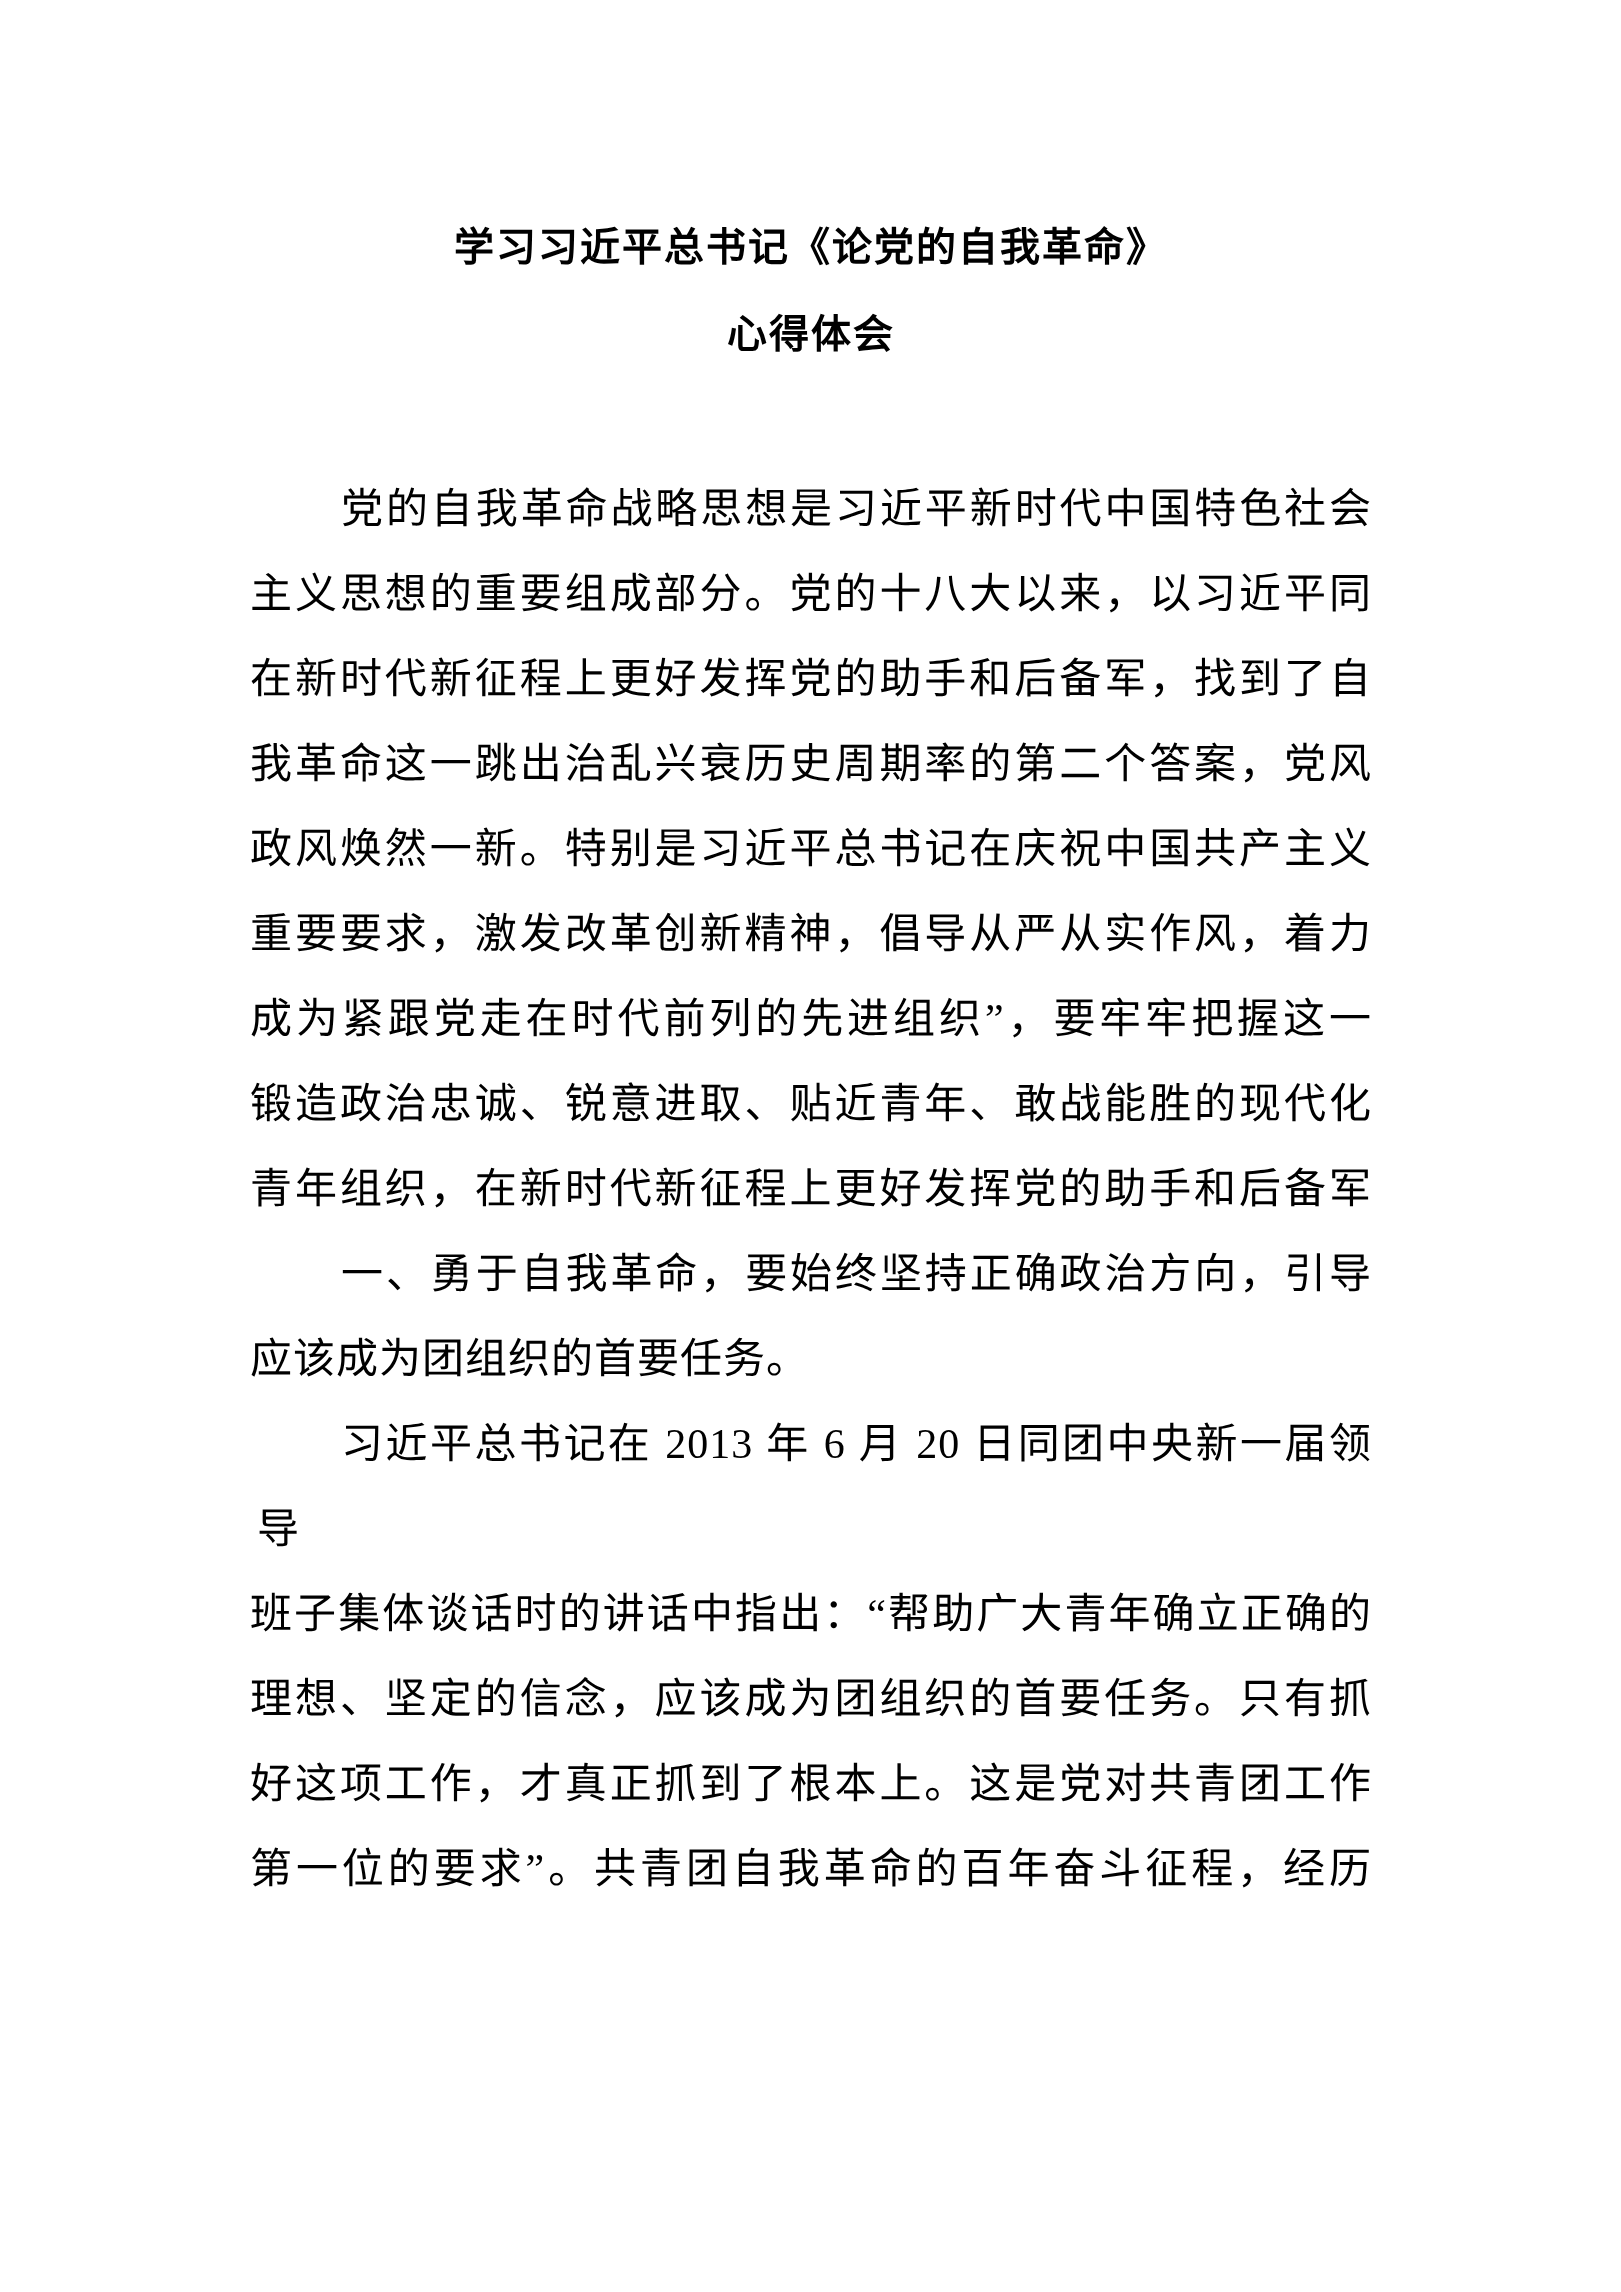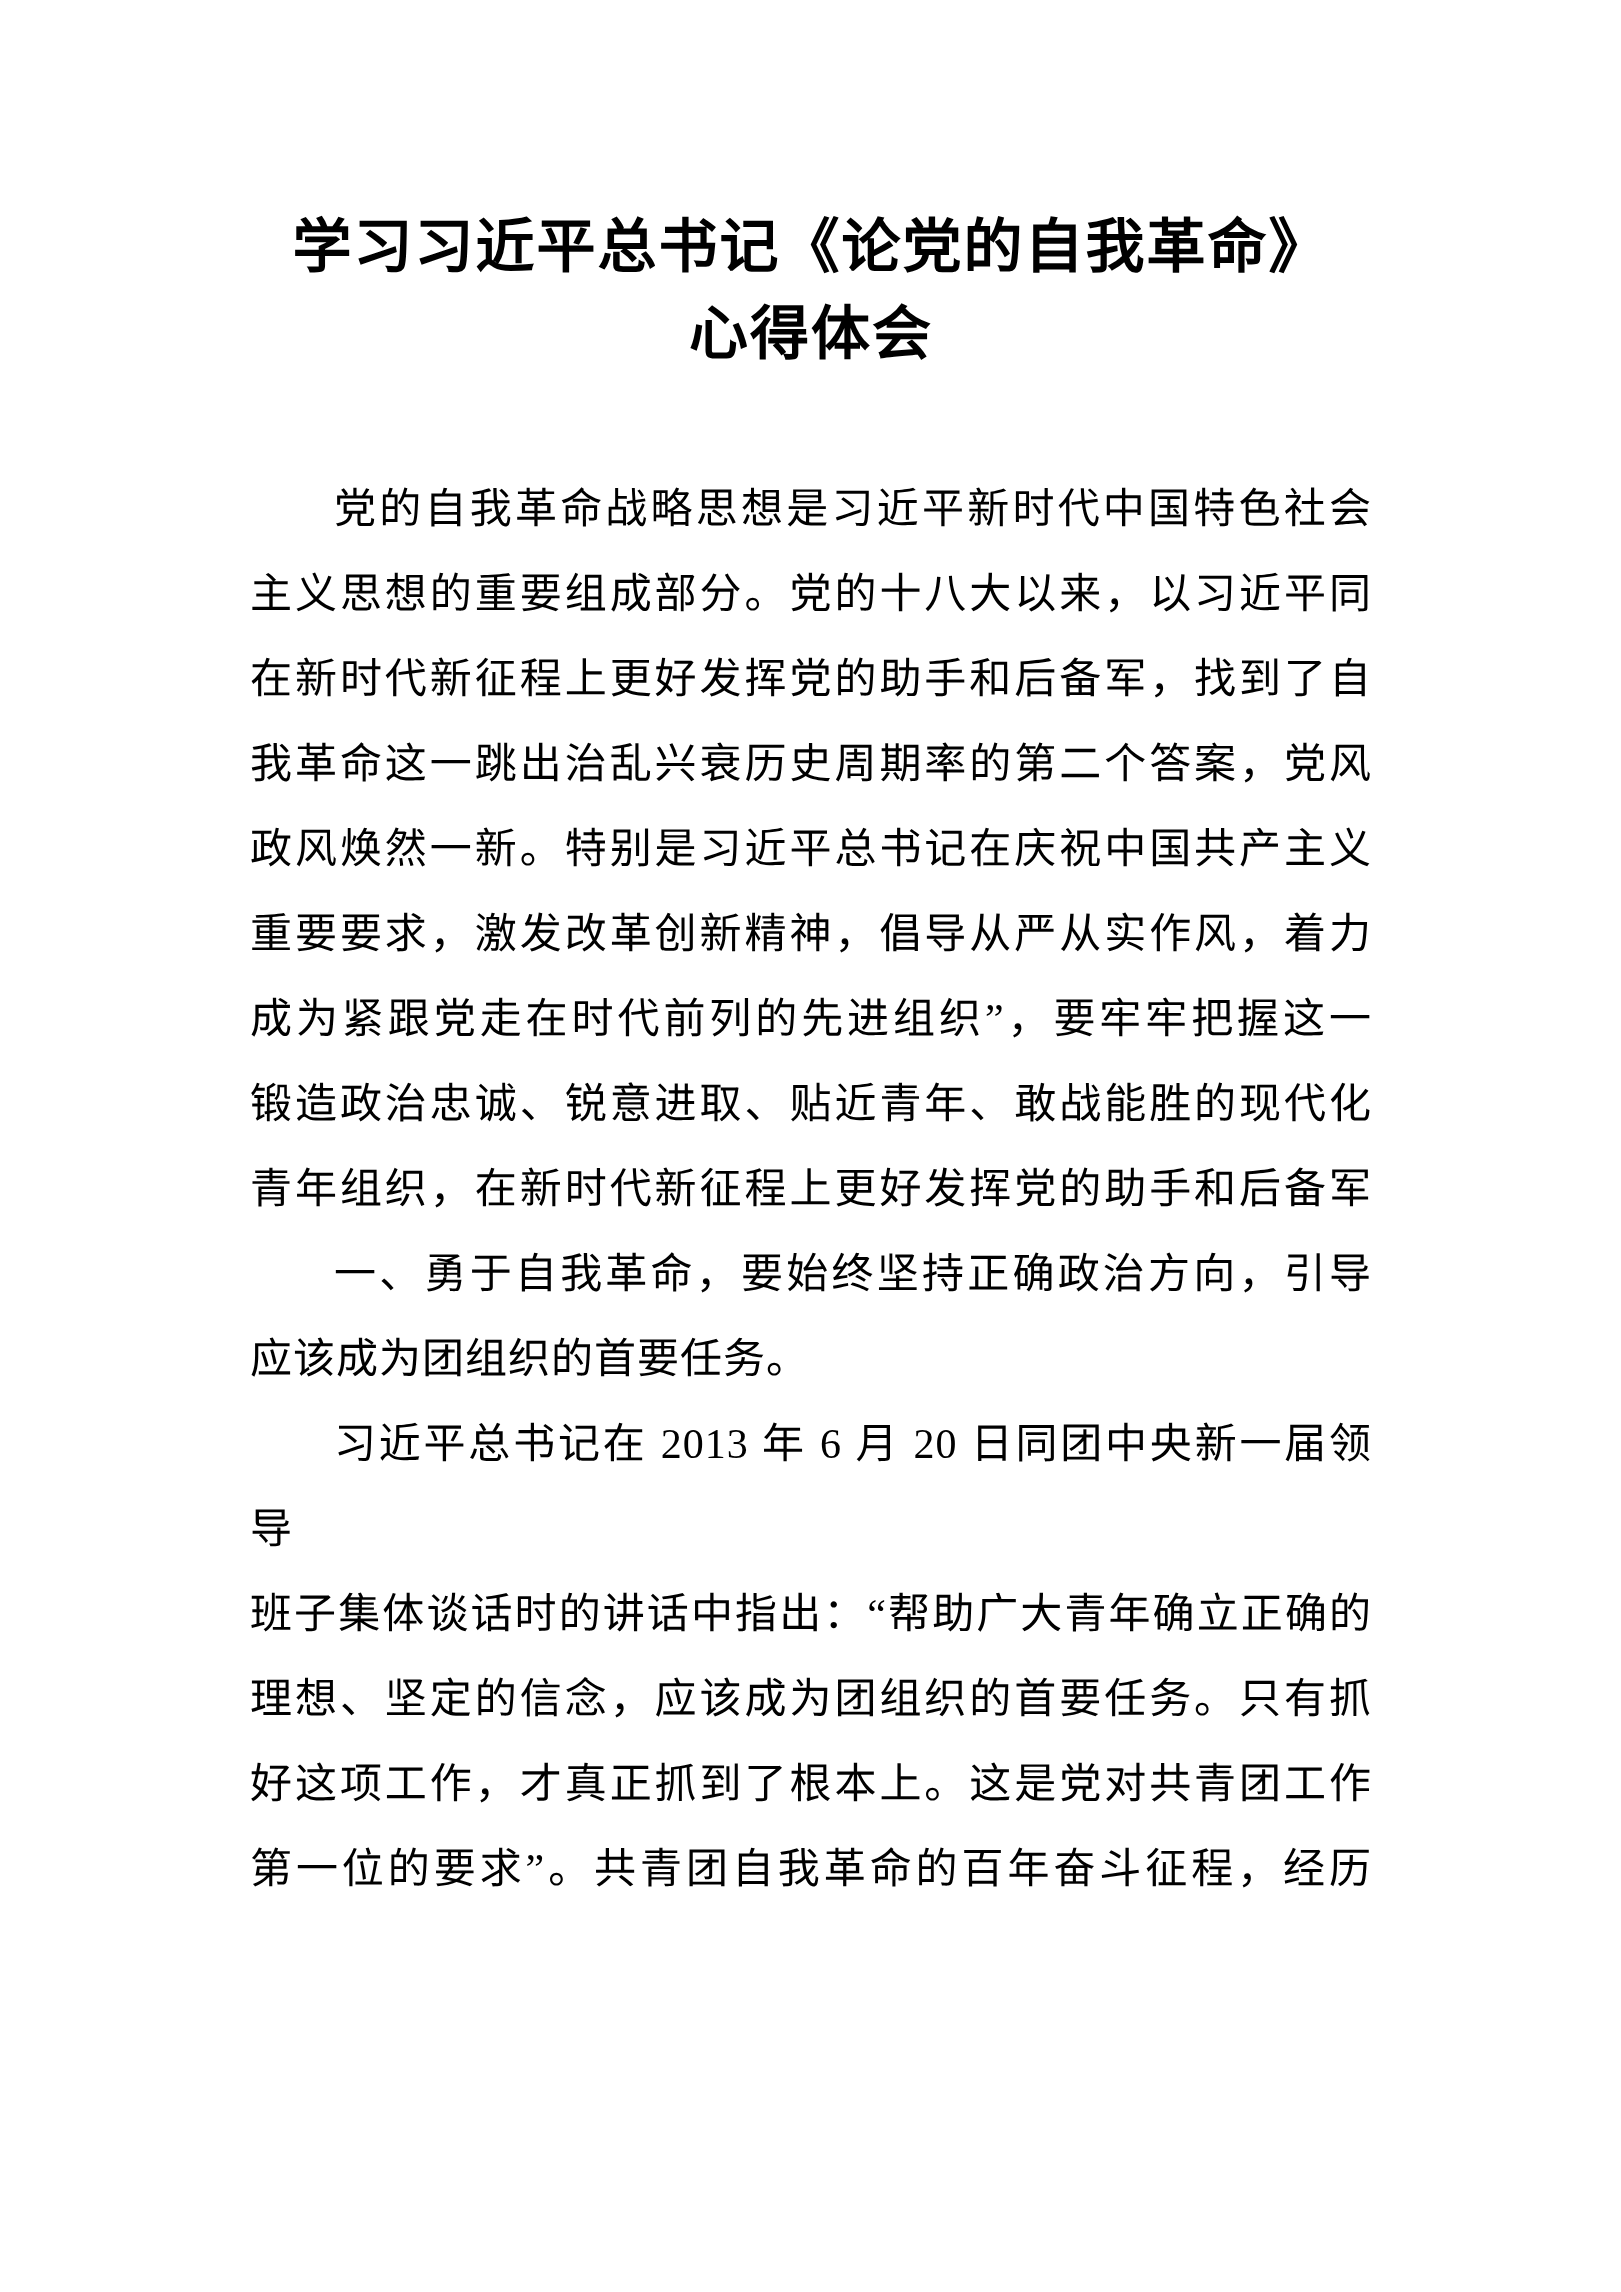--- a/index.html
+++ b/index.html
@@ -13,21 +13,21 @@
     height: 2293px;
     box-sizing: border-box;
     background: #ffffff;
     color: #000000;
     padding: 204px 249px 0 250px;
     overflow: hidden;
     font-family: "Liberation Serif", "DejaVu Serif", serif;
   }
   .title {
     margin: 0;
-    font-size: 59px;
+    font-size: 40px;
     font-weight: bold;
     line-height: 87px;
     letter-spacing: 2px;
     text-align: center;
     color: #000000;
   }
   .title-line {
     display: block;
     white-space: nowrap;
   }
@@ -46,20 +46,21 @@
     text-align: justify;
     text-align-last: justify;
     text-justify: inter-character;
     min-height: 85px;
   }
   .line.pl {
     text-align-last: left;
   }
   .line.ind {
     text-indent: 2em;
+    margin-left: 7px;
   }
 </style>
 </head>
 <body>
 
 <div class="page">
 
   <h1 class="title">
     <span class="title-line">学习习近平总书记《论党的自我革命》</span>
     <span class="title-line">心得体会</span>

